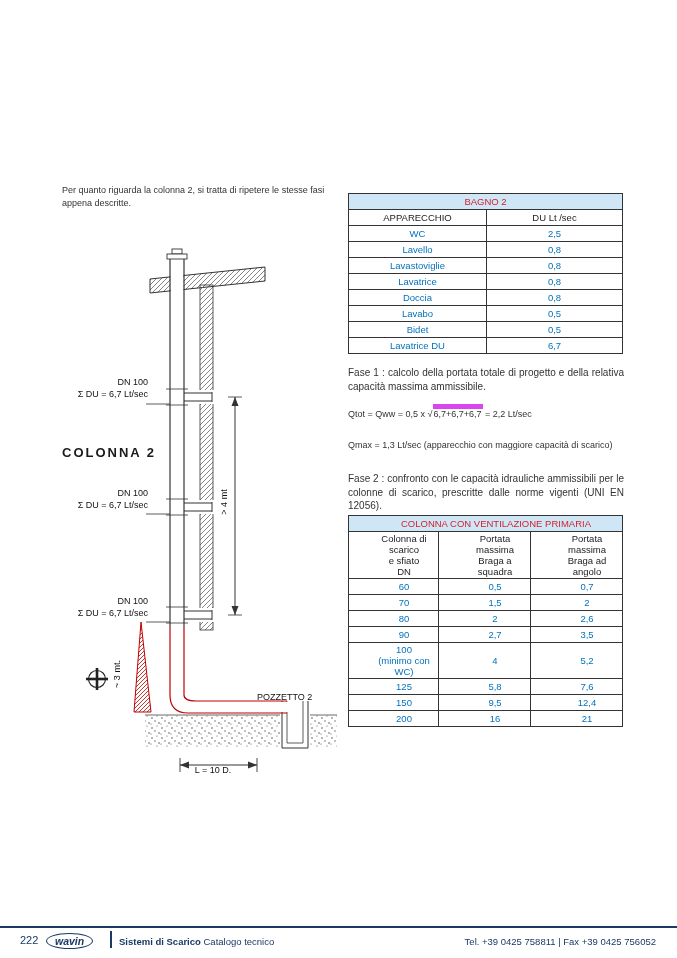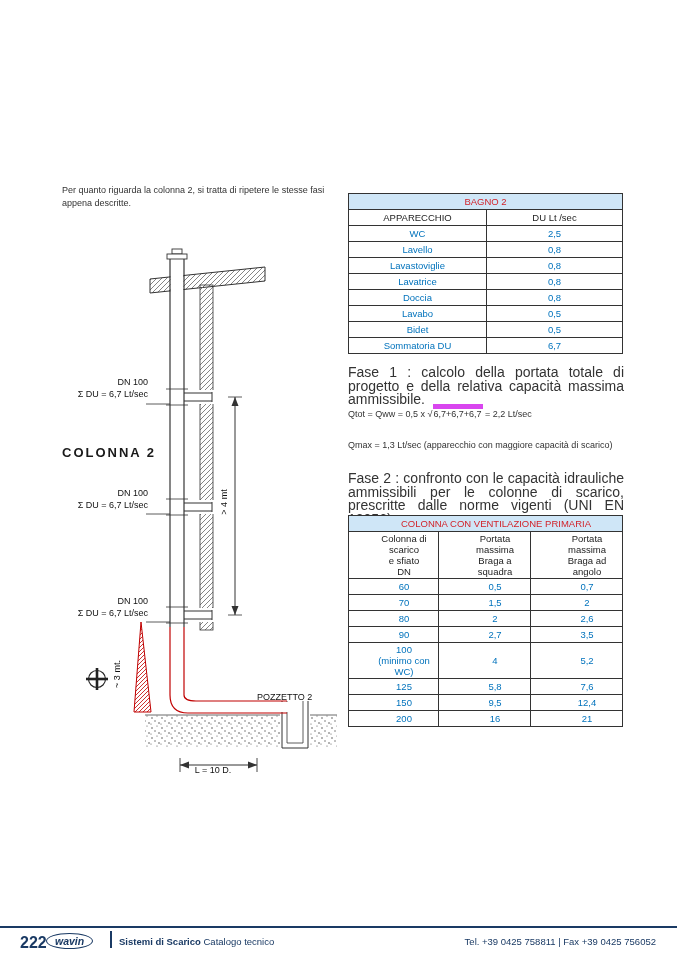--- a/index.html
+++ b/index.html
@@ -19,27 +19,27 @@
   .dtable td, .dtable th { border:1px solid #333; text-align:center; vertical-align:middle; padding:1px 2px; font-weight:normal; }
   .title-cell { background:#cfe6f7; color:#d2232a; font-weight:bold; }
   .val { color:#0072bc; }
   .t1 tr { height:16px; }
   .t2 td, .t2 th { white-space:pre-line;padding-left:23px; }
   .t2 .trow { height:16px; }
   .t2 .hrow { height:46px; }
   .t2 .drow { height:16px;margin-left:36px; }
   .t2 .drow-tall { height:28px; }
 
-  .para { position:absolute; width:276px; font-size:14px; line-height:13.5px; color:#333; text-align:justify; }
+  .para { position:absolute; width:276px; font-size:10px; line-height:13.5px; color:#333; text-align:justify; }
   .formula { position:absolute; font-size:9px; color:#333; white-space:nowrap; }
   .radicand { border-top:5px solid #d946ef; padding:0 1px; }
 
   .footer-line { position:absolute; left:0; top:926px; width:677px; height:2px; background:#1a3a64; }
   .footer-text { font-size:9.5px; color:#1a3a64; }
-  .page-num { font-weight:bold; font-size:16px; color:#1a3a64; }
+  .page-num { font-weight:normal; font-size:11px; color:#1a3a64; }
   .logo-oval { display:inline-block; border:1.5px solid #1a3a64; border-radius:50%; padding:1px 8px;
                font-size:10.5px; font-weight:bold; font-style:italic; color:#1a3a64; }
   .footer-sep { position:absolute; width:1.5px; height:17px; background:#1a3a64; }
 </style>
 </head>
 <body>
 
 <div class="page">
 
   <div class="abs body-text" style="left:62px; top:184px; width:280px;">Per quanto riguarda la colonna 2, si tratta di ripetere le stesse fasi appena descritte.</div>
@@ -204,21 +204,21 @@
     </tr>
     <tr>
       <td class="val">Lavabo</td>
       <td class="val">0,5</td>
     </tr>
     <tr>
       <td class="val">Bidet</td>
       <td class="val">0,5</td>
     </tr>
     <tr>
-      <td class="val">Sommatoria DU</td>
+      <td class="val">Lavatrice DU</td>
       <td class="val">6,7</td>
     </tr>
   </tbody>
     </table>
 
   <div class="para" style="left:348px; top:366px;">Fase 1 : calcolo della portata totale di progetto e della relativa capacità massima ammissibile.</div>
 
   <div class="formula" style="left:348px; top:409px;">
     <span>Qtot = Qww = 0,5 x </span><span>√</span><span class="radicand">6,7+6,7+6,7</span><span> = 2,2 Lt/sec</span>
   </div>

